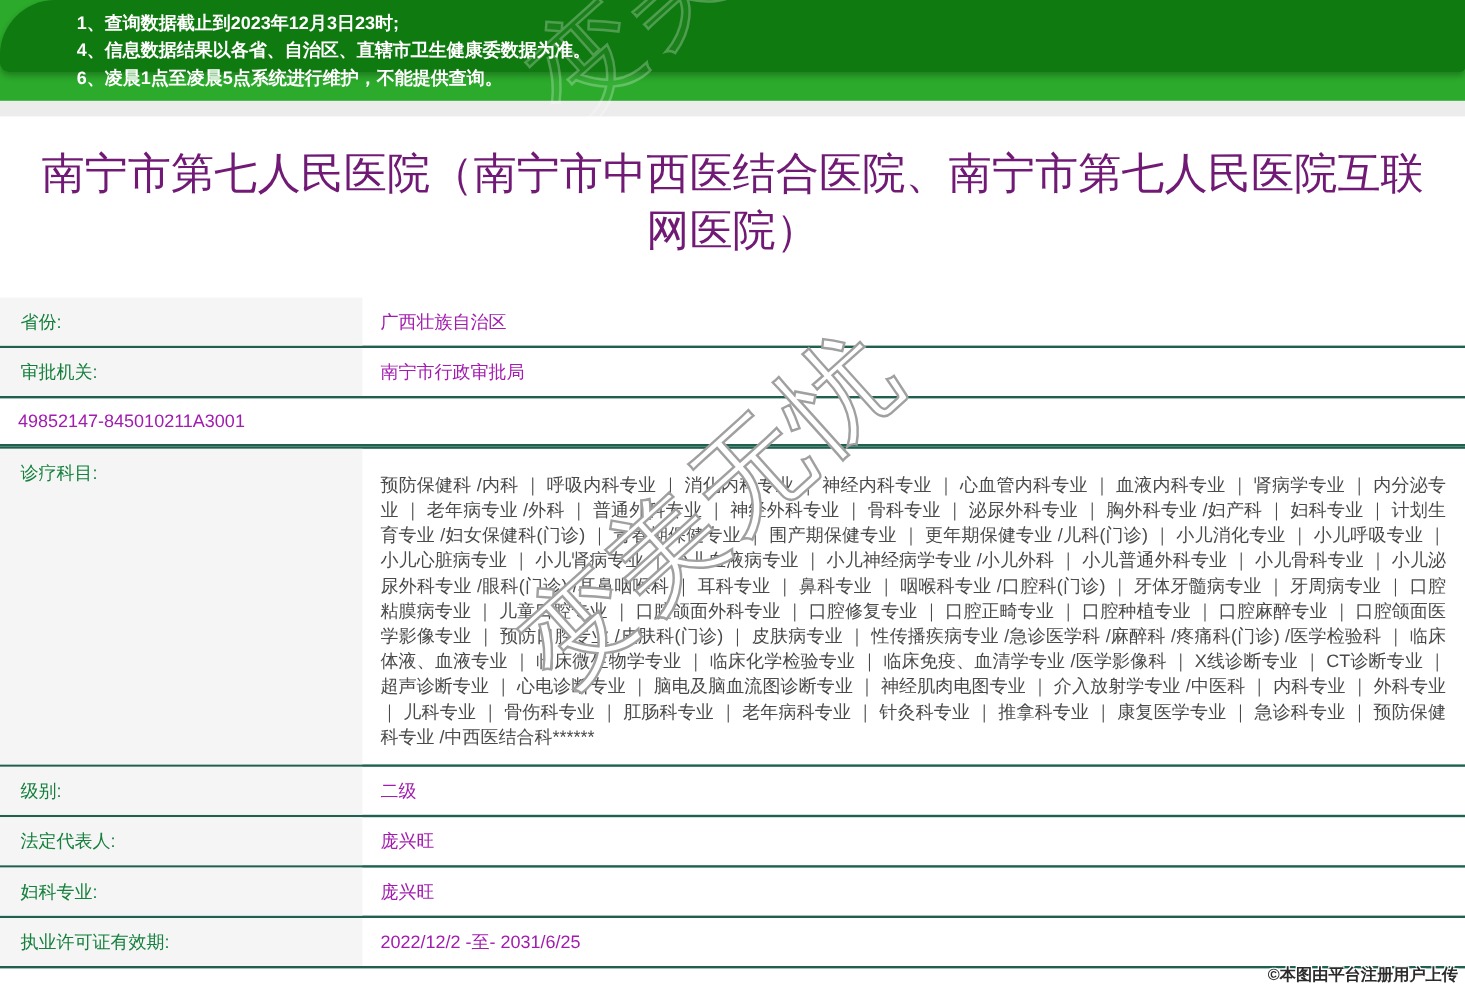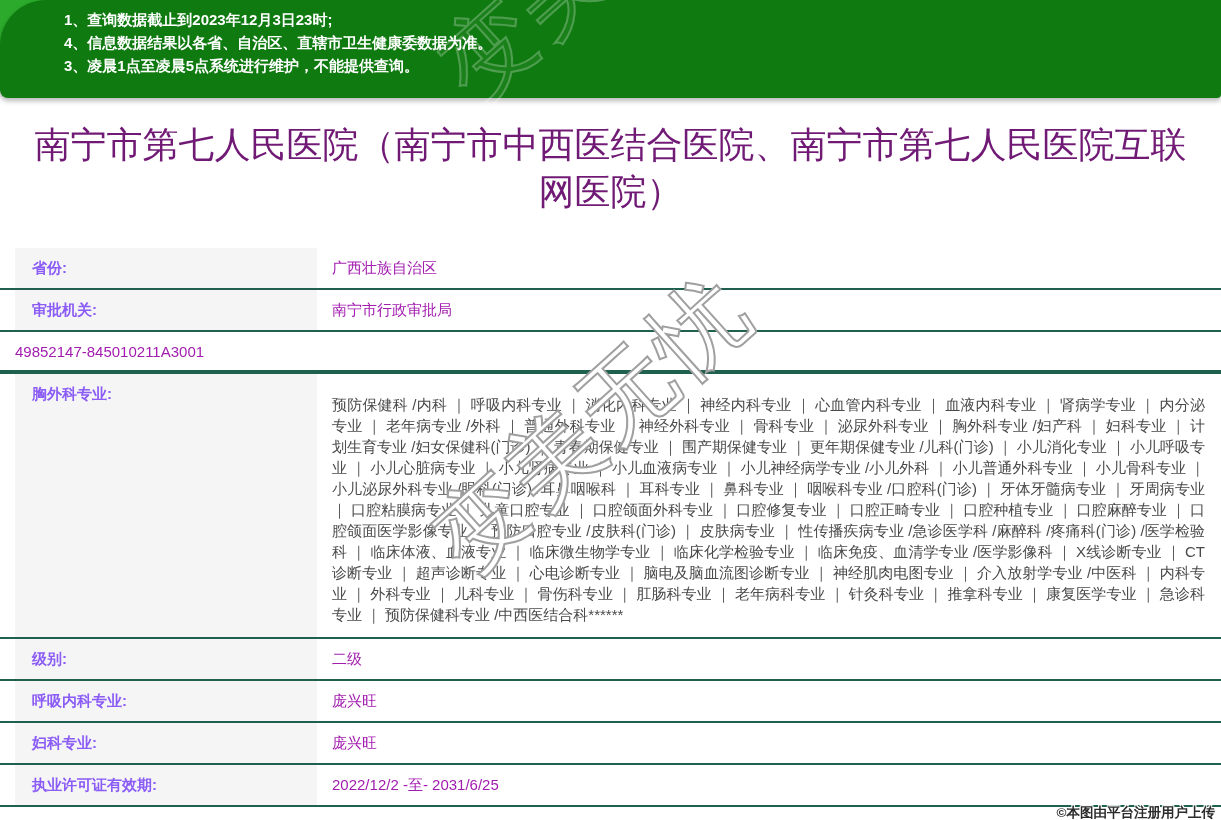--- a/index.html
+++ b/index.html
@@ -12,21 +12,21 @@
   }
 
   
   .banner-wrap {
     position:relative;
     height:84px;
     background:#2baa2b;
     z-index:2;
   }
   .banner {
-    height:98px;
+    height:60px;
     box-sizing:border-box;
     background:#0f7a10;
     border-radius:46px 0 4px 8px;
     box-shadow:0 3px 5px rgba(0,0,0,.28);
     padding:8px 10px 0 64px;
     color:#ffffff;
     font-size:15px;
     font-weight:bold;
     line-height:23px;
   }
@@ -50,23 +50,22 @@
     display:flex;
     border-bottom:2px solid #20604f;
   }
   .row .label {
     width:302px;
     flex:0 0 302px;
     box-sizing:border-box;
     background:#f5f5f5;
     padding:11px 10px 10px 17px;
     font-size:15px;
-    font-weight:700;
-    color:#8b5cf6;
-    margin-left:15px;
+    font-weight:400;
+    color:#15803d;
   }
   .row .value {
     flex:1;
     box-sizing:border-box;
     padding:11px 16px 10px 15px;
     font-size:15px;
     color:#a21caf;
     min-height:20px;
   }
   .row.departments .value {
@@ -111,21 +110,21 @@
 </style>
 </head>
 <body>
 
 <div class="page">
 
   <div class="banner-wrap">
     <div class="banner">
       <div class="notice-line">1、查询数据截止到2023年12月3日23时;</div>
       <div class="notice-line">4、信息数据结果以各省、自治区、直辖市卫生健康委数据为准。</div>
-      <div class="notice-line">3、凌晨1点至凌晨5点系统进行维护，不能提供查询。</div>
+      <div class="notice-line">6、凌晨1点至凌晨5点系统进行维护，不能提供查询。</div>
     </div>
   </div>
 
   <div class="gap"></div>
 
   <h1 class="title">南宁市第七人民医院（南宁市中西医结合医院、南宁市第七人民医院互联网医院）</h1>
 
   <div class="info-table">
     <div class="row">
       <div class="label">省份:</div>
@@ -134,29 +133,29 @@
     <div class="row">
       <div class="label">审批机关:</div>
       <div class="value">南宁市行政审批局</div>
     </div>
     <div class="row">
       <div class="value">49852147-845010211A3001</div>
     </div>
     <div class="row">
     </div>
     <div class="row departments">
-      <div class="label">胸外科专业:</div>
+      <div class="label">诊疗科目:</div>
       <div class="value">预防保健科 /内科 ｜ 呼吸内科专业 ｜ 消化内科专业 ｜ 神经内科专业 ｜ 心血管内科专业 ｜ 血液内科专业 ｜ 肾病学专业 ｜ 内分泌专业 ｜ 老年病专业 /外科 ｜ 普通外科专业 ｜ 神经外科专业 ｜ 骨科专业 ｜ 泌尿外科专业 ｜ 胸外科专业 /妇产科 ｜ 妇科专业 ｜ 计划生育专业 /妇女保健科(门诊) ｜ 青春期保健专业 ｜ 围产期保健专业 ｜ 更年期保健专业 /儿科(门诊) ｜ 小儿消化专业 ｜ 小儿呼吸专业 ｜ 小儿心脏病专业 ｜ 小儿肾病专业 ｜ 小儿血液病专业 ｜ 小儿神经病学专业 /小儿外科 ｜ 小儿普通外科专业 ｜ 小儿骨科专业 ｜ 小儿泌尿外科专业 /眼科(门诊) /耳鼻咽喉科 ｜ 耳科专业 ｜ 鼻科专业 ｜ 咽喉科专业 /口腔科(门诊) ｜ 牙体牙髓病专业 ｜ 牙周病专业 ｜ 口腔粘膜病专业 ｜ 儿童口腔专业 ｜ 口腔颌面外科专业 ｜ 口腔修复专业 ｜ 口腔正畸专业 ｜ 口腔种植专业 ｜ 口腔麻醉专业 ｜ 口腔颌面医学影像专业 ｜ 预防口腔专业 /皮肤科(门诊) ｜ 皮肤病专业 ｜ 性传播疾病专业 /急诊医学科 /麻醉科 /疼痛科(门诊) /医学检验科 ｜ 临床体液、血液专业 ｜ 临床微生物学专业 ｜ 临床化学检验专业 ｜ 临床免疫、血清学专业 /医学影像科 ｜ X线诊断专业 ｜ CT诊断专业 ｜ 超声诊断专业 ｜ 心电诊断专业 ｜ 脑电及脑血流图诊断专业 ｜ 神经肌肉电图专业 ｜ 介入放射学专业 /中医科 ｜ 内科专业 ｜ 外科专业 ｜ 儿科专业 ｜ 骨伤科专业 ｜ 肛肠科专业 ｜ 老年病科专业 ｜ 针灸科专业 ｜ 推拿科专业 ｜ 康复医学专业 ｜ 急诊科专业 ｜ 预防保健科专业 /中西医结合科******</div>
     </div>
     <div class="row">
       <div class="label">级别:</div>
       <div class="value">二级</div>
     </div>
     <div class="row">
-      <div class="label">呼吸内科专业:</div>
+      <div class="label">法定代表人:</div>
       <div class="value">庞兴旺</div>
     </div>
     <div class="row">
       <div class="label">妇科专业:</div>
       <div class="value">庞兴旺</div>
     </div>
     <div class="row">
       <div class="label">执业许可证有效期:</div>
       <div class="value">2022/12/2 -至- 2031/6/25</div>
     </div>

